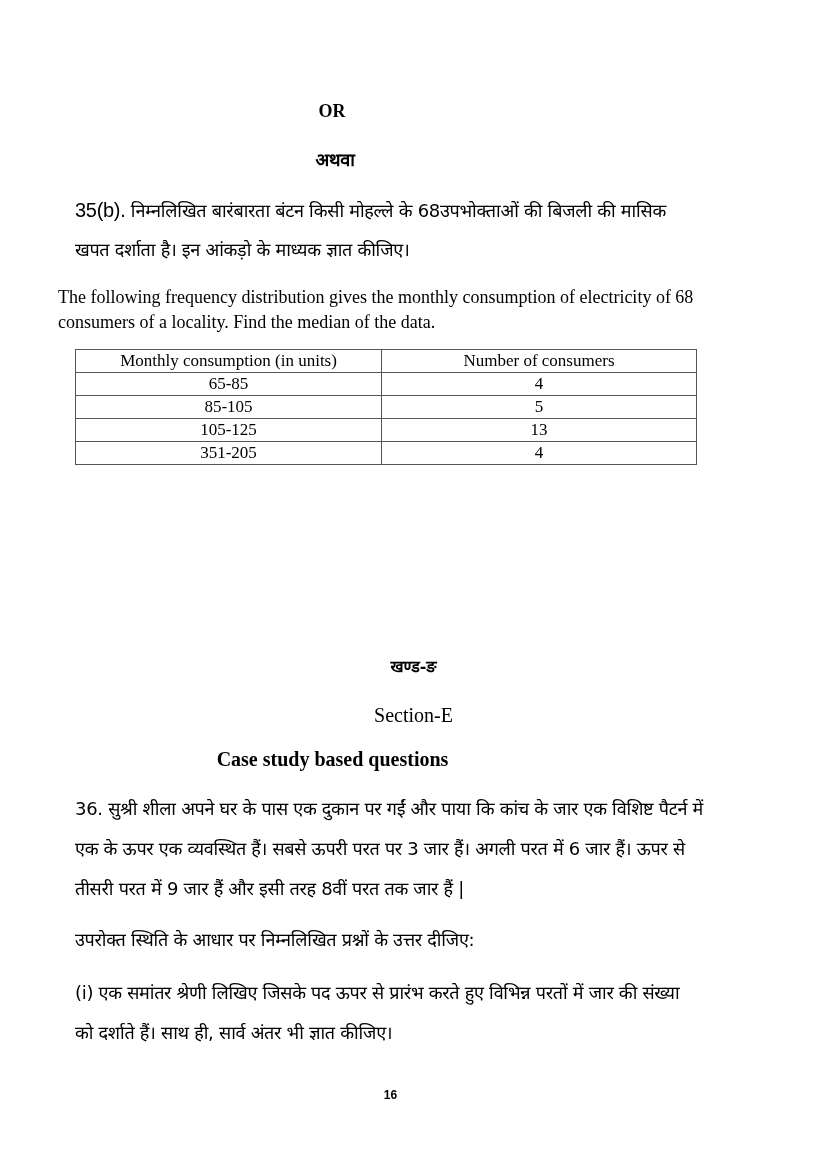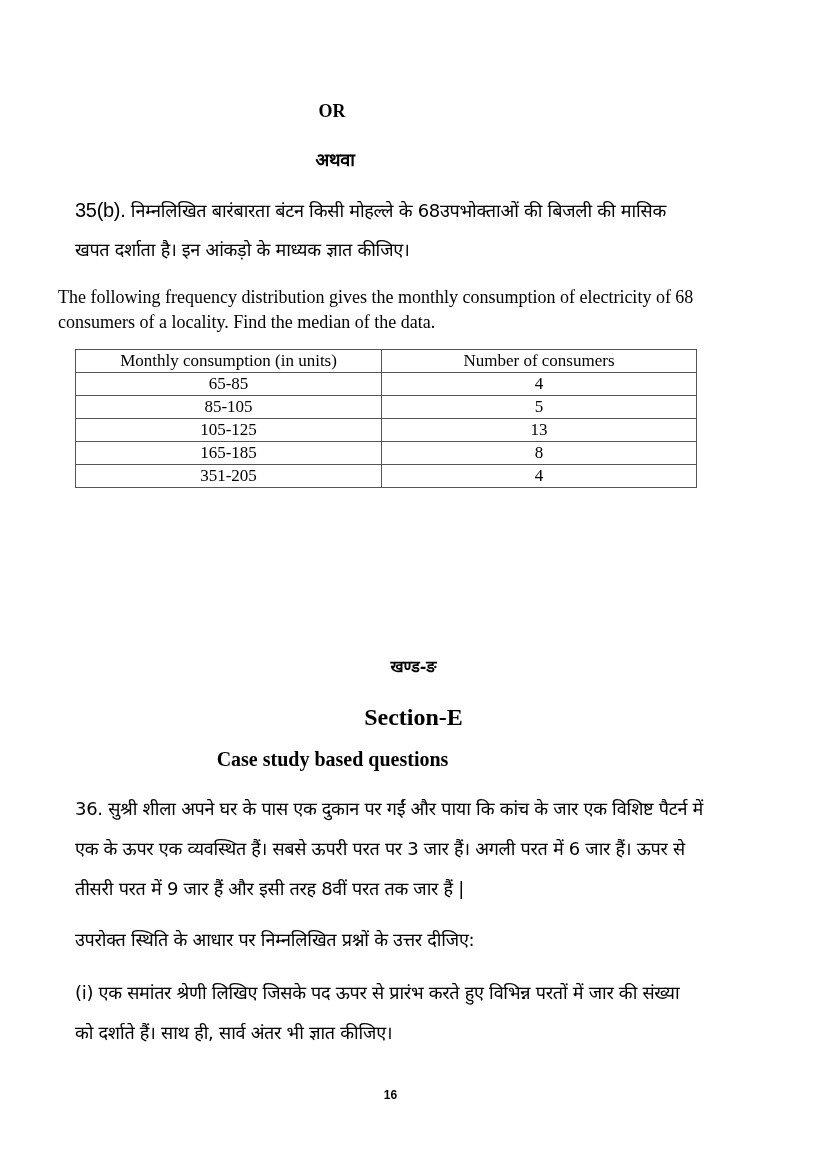--- a/index.html
+++ b/index.html
@@ -54,21 +54,21 @@
     line-height: 22px;
   }
   table.freq th.c1, table.freq td.c1 { width: 305px; }
   .khand {
     left: 0; width: 827px; top: 655px;
     font-size: 16px; font-weight: bold;
     font-family: "DejaVu Sans", sans-serif;
   }
   .section-e {
     left: 0; width: 827px; top: 704px;
-    font-size: 24px; font-weight: bold; text-align: center;
+    font-size: 20px; font-weight: normal; text-align: center;
   }
   .case-study {
     left: 0; width: 665px; top: 748px;
     font-size: 20px; font-weight: bold;
   }
   .q36 { left: 75px; width: 690px; white-space: nowrap; }
   .q36-l1 { top: 796px; }
   .q36-l2 { top: 836px; }
   .q36-l3 { top: 876px; }
   .q36-l4 { top: 927px; }
@@ -107,24 +107,20 @@
     </tr>
     <tr>
       <td class="c1">85-105</td>
       <td>5</td>
     </tr>
     <tr>
       <td class="c1">105-125</td>
       <td>13</td>
     </tr>
     <tr>
-      <td class="c1">165-185</td>
-      <td>8</td>
-    </tr>
-    <tr>
       <td class="c1">351-205</td>
       <td>4</td>
     </tr>
   </tbody>
 </table>
 
 <div class="abs center khand">खण्ड-ङ</div>
 <div class="abs center section-e">Section-E</div>
 <div class="abs center case-study">Case study based questions</div>
 

